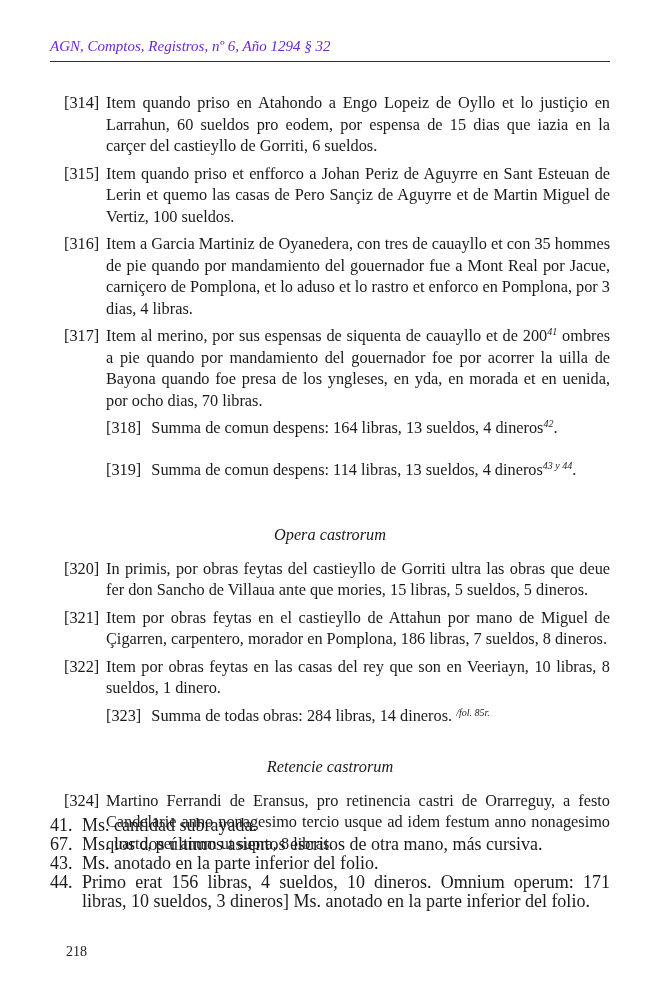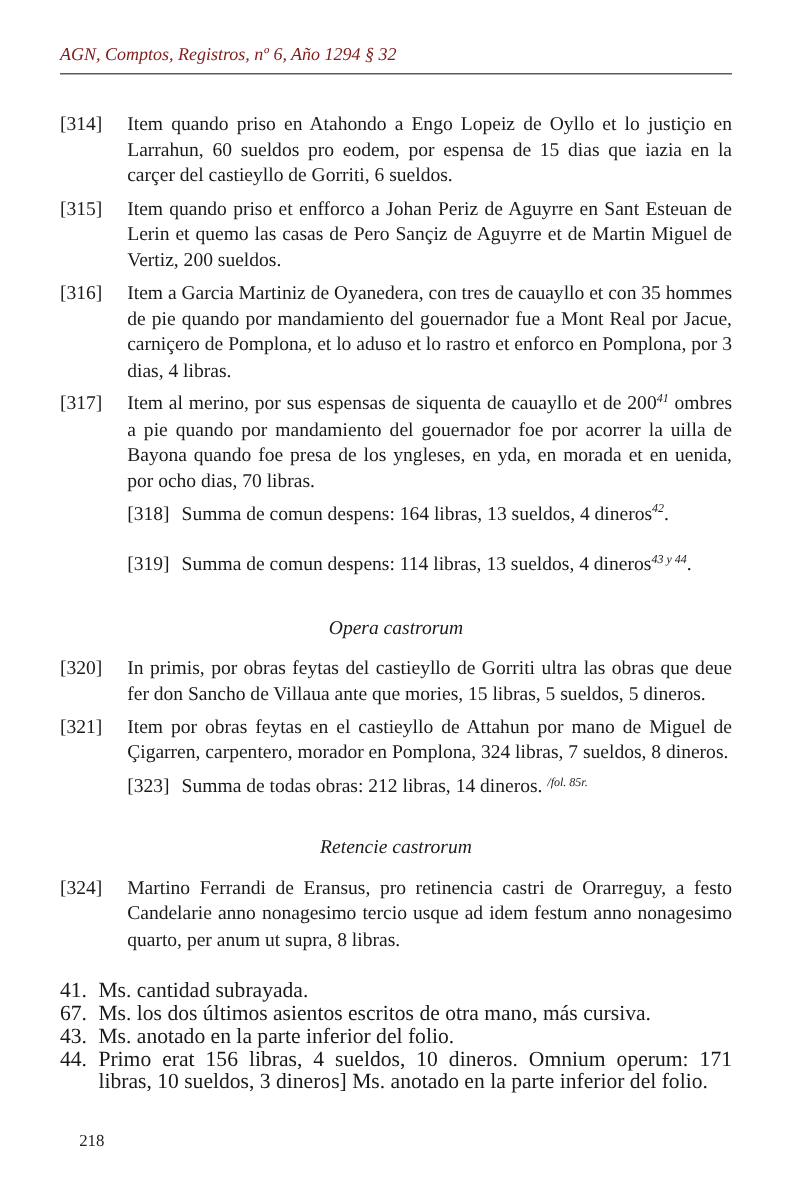--- a/index.html
+++ b/index.html
@@ -15,21 +15,21 @@
       font-family: "Liberation Serif", "DejaVu Serif", serif;
       color: #1a1a1a;
     }
     .header {
       position: absolute;
       left: 50px;
       top: 38px;
       width: 560px;
       font-size: 15px;
       font-style: italic;
-      color: #7f1d1d;
+      color: #6d28d9;
     }
     .header-rule {
       position: absolute;
       left: 50px;
       top: 61px;
       width: 560px;
       height: 0;
       border-top: 1.5px solid #333;
     }
     .body {
@@ -41,21 +41,21 @@
     .entry {
       position: relative;
       padding-left: 56px;
       font-size: 16.3px;
       line-height: 21.5px;
       text-align: justify;
       margin-bottom: 6px;
     }
     .entry .num {
       position: absolute;
-      left: 0;
+      left: 14px;
       top: 0;
     }
     .summa {
       position: relative;
       padding-left: 56px;
       font-size: 16.3px;
       line-height: 21.5px;
       margin-top: 1px;
       margin-bottom: 18px;
     }
@@ -114,21 +114,21 @@
 
 <div class="body">
 
   <div class="entry">
     <span class="num">[314]</span>
     <span>Item quando priso en Atahondo a Engo Lopeiz de Oyllo et lo justiçio en Larrahun, 60 sueldos pro eodem, por espensa de 15 dias que iazia en la carçer del castieyllo de Gorriti, 6 sueldos.</span>
   </div>
 
   <div class="entry">
     <span class="num">[315]</span>
-    <span>Item quando priso et enfforco a Johan Periz de Aguyrre en Sant Esteuan de Lerin et quemo las casas de Pero Sançiz de Aguyrre et de Martin Miguel de Vertiz, 200 sueldos.</span>
+    <span>Item quando priso et enfforco a Johan Periz de Aguyrre en Sant Esteuan de Lerin et quemo las casas de Pero Sançiz de Aguyrre et de Martin Miguel de Vertiz, 100 sueldos.</span>
   </div>
 
   <div class="entry">
     <span class="num">[316]</span>
     <span>Item a Garcia Martiniz de Oyanedera, con tres de cauayllo et con 35 hommes de pie quando por mandamiento del gouernador fue a Mont Real por Jacue, carniçero de Pomplona, et lo aduso et lo rastro et enforco en Pomplona, por 3 dias, 4 libras.</span>
   </div>
 
   <div class="entry">
     <span class="num">[317]</span>
     <span>Item al merino, por sus espensas de siquenta de cauayllo et de 200</span><sup>41</sup><span> ombres a pie quando por mandamiento del gouernador foe por acorrer la uilla de Bayona quando foe presa de los yngleses, en yda, en morada et en uenida, por ocho dias, 70 libras.</span>
@@ -137,36 +137,40 @@
   <div class="summa">
     <span class="num">[318]</span>
     <span>Summa de comun despens: 164 libras, 13 sueldos, 4 dineros</span><sup>42</sup><span>.</span>
   </div>
 
   <div class="summa" style="margin-top:20px;">
     <span class="num">[319]</span>
     <span>Summa de comun despens: 114 libras, 13 sueldos, 4 dineros</span><sup>43 y 44</sup><span>.</span>
   </div>
 
-  <div class="section-title" style="margin-top:32px;">Opera castrorum</div>
+  <div class="section-title" style="margin-top:44px;">Opera castrorum</div>
 
   <div class="entry">
     <span class="num">[320]</span>
     <span>In primis, por obras feytas del castieyllo de Gorriti ultra las obras que deue fer don Sancho de Villaua ante que mories, 15 libras, 5 sueldos, 5 dineros.</span>
   </div>
 
   <div class="entry">
     <span class="num">[321]</span>
-    <span>Item por obras feytas en el castieyllo de Attahun por mano de Miguel de Çigarren, carpentero, morador en Pomplona, 324 libras, 7 sueldos, 8 dineros.</span>
-  </div>
-
+    <span>Item por obras feytas en el castieyllo de Attahun por mano de Miguel de Çigarren, carpentero, morador en Pomplona, 186 libras, 7 sueldos, 8 dineros.</span>
+  </div>
+
+  <div class="entry">
+    <span class="num">[322]</span>
+    <span>Item por obras feytas en las casas del rey que son en Veeriayn, 10 libras, 8 sueldos, 1 dinero.</span>
+  </div>
 
   <div class="summa">
     <span class="num">[323]</span>
-    <span>Summa de todas obras: 212 libras, 14 dineros.</span>
+    <span>Summa de todas obras: 284 libras, 14 dineros.</span>
     <span class="fol">/fol. 85r.</span>
   </div>
 
   <div class="section-title" style="margin-top:30px;">Retencie castrorum</div>
 
   <div class="entry">
     <span class="num">[324]</span>
     <span>Martino Ferrandi de Eransus, pro retinencia castri de Orarreguy, a festo Candelarie anno nonagesimo tercio usque ad idem festum anno nonagesimo quarto, per anum ut supra, 8 libras.</span>
   </div>
 

